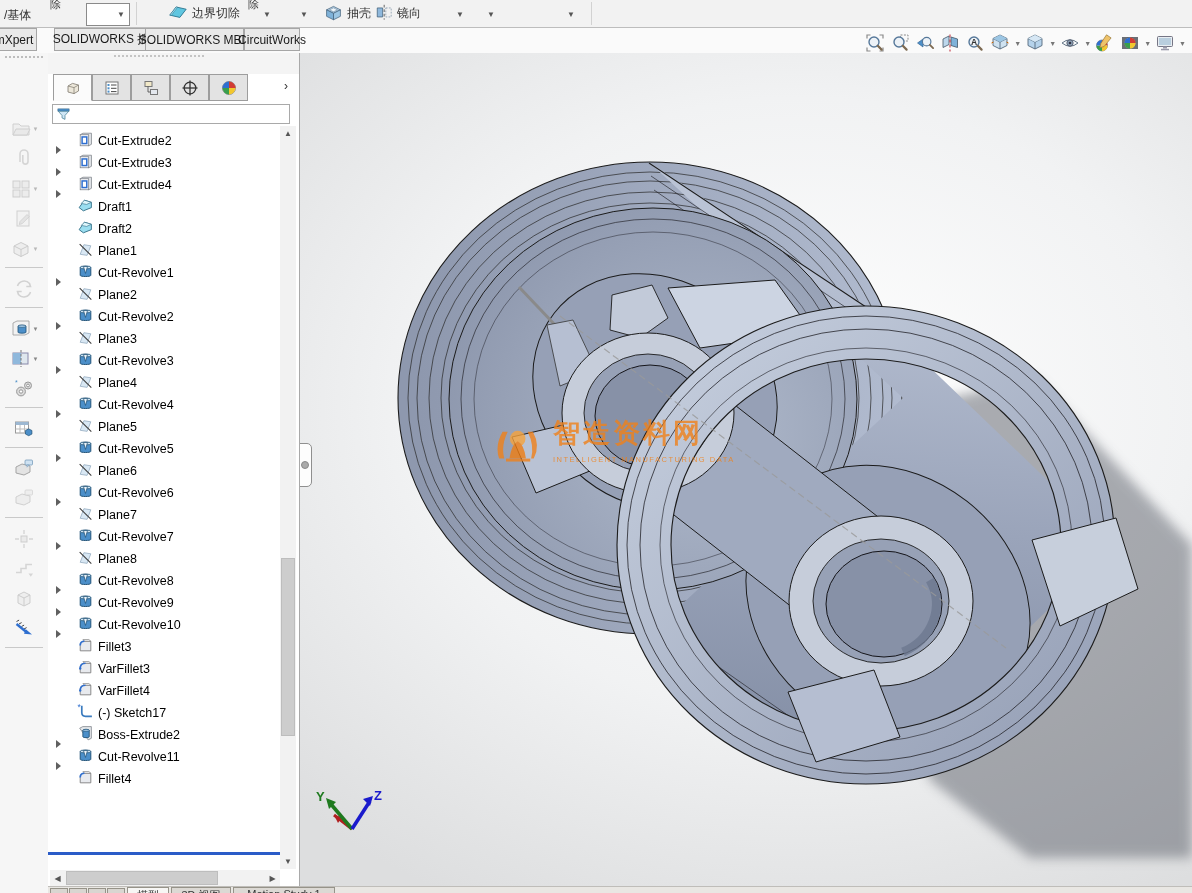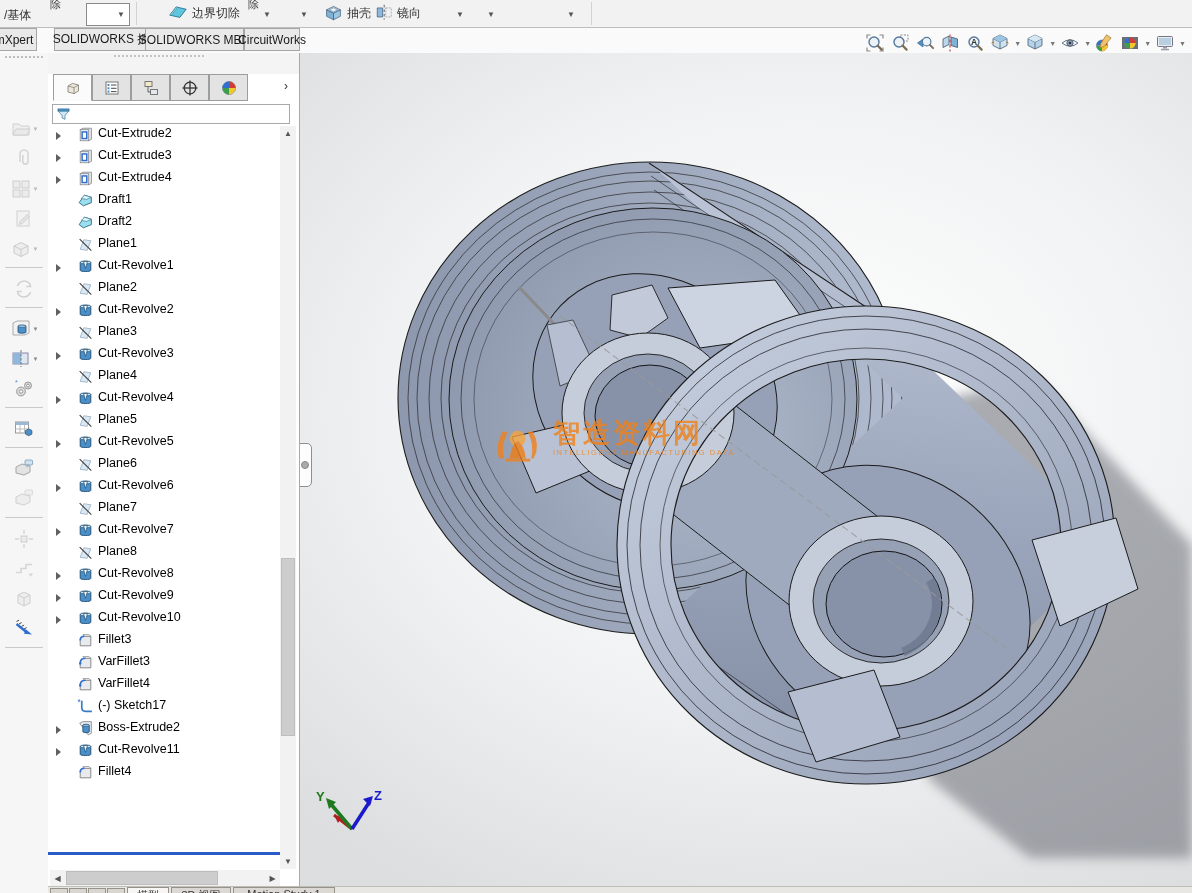--- a/index.html
+++ b/index.html
@@ -36,41 +36,41 @@
   .fm-tab{position:absolute;top:21px;width:39px;height:27px;background:#e3e3e3;border:1px solid #9d9d9d;
     box-sizing:border-box;display:flex;align-items:center;justify-content:center;}
   .fm-tab.active{background:#fbfbfb;border-bottom-color:#fbfbfb;}
   .fm-tab svg{width:18px;height:18px;}
   #fm-overflow{position:absolute;top:26px;left:231px;font-size:12px;color:#333;width:14px;text-align:center;cursor:default;}
   #fm-filter{position:absolute;left:4px;top:51px;width:238px;height:20px;border:1px solid #a9a9a9;background:#fff;
     display:flex;align-items:center;padding-left:3px;box-sizing:border-box;}
   #fm-filter svg{width:15px;height:15px;}
   #fm-filter input{border:none;outline:none;flex:1;height:16px;font-size:11px;background:transparent;}
   #fm-tree{position:absolute;left:0;top:73px;width:233px;height:726px;overflow:hidden;}
-  .tree-row{position:relative;height:22px;display:flex;align-items:flex-start;white-space:nowrap;}
+  .tree-row{position:relative;height:22px;display:flex;align-items:flex-end;white-space:nowrap;}
   .tree-arrow{width:8px;height:8px;margin-left:8px;display:inline-block;flex:0 0 8px;}
   .tree-arrow.exp::before{content:"";display:inline-block;width:0;height:0;border-left:5px solid #606060;
     border-top:4px solid transparent;border-bottom:4px solid transparent;}
   .tree-icon{width:17px;height:17px;margin-left:13px;flex:0 0 17px;}
   .tree-icon svg{width:17px;height:17px;}
   .tree-label{margin-left:4px;font-size:12.5px;color:#000;}
   #fm-rollback{position:absolute;left:0px;top:799px;width:233px;height:3px;background:#2a5cc8;}
   
   .sb{background:#f2f2f2;}
   .sb-btn{position:absolute;background:#f2f2f2;color:#555;display:flex;align-items:center;justify-content:center;font-size:8px;}
   .sb-thumb{position:absolute;background:#cdcdcd;border:1px solid #bdbdbd;box-sizing:border-box;}
   #fm-vscroll{position:absolute;right:3px;top:73px;width:16px;height:743px;}
   #fm-hscroll{position:absolute;left:2px;top:817px;width:230px;height:16px;}
   
   #viewport{position:absolute;left:300px;top:53px;width:892px;height:840px;
     background:radial-gradient(ellipse 720px 560px at 56% 42%, #ffffff 0%, #f1f2f3 55%, #dddedf 100%);overflow:hidden;}
   #model-svg{position:absolute;left:0;top:0;width:892px;height:840px;}
   #watermark{position:absolute;left:193px;top:366px;display:flex;align-items:flex-start;gap:8px;opacity:.8;pointer-events:none;}
   #wm-text .t1{font-size:27px;font-weight:bold;color:#f08119;letter-spacing:3px;line-height:1.05;}
-  #wm-text .t2{font-size:7.5px;color:#f08119;letter-spacing:1.5px;margin-top:1px;}
+  #wm-text .t2{font-size:7.5px;color:#f08119;letter-spacing:1.5px;margin-top:8px;}
   #triad{position:absolute;left:12px;top:736px;width:72px;height:68px;}
   #panel-handle{position:absolute;left:-6px;top:390px;width:16px;height:42px;background:#fdfdfd;
     border:1px solid #8f8f8f;border-radius:0 5px 5px 0;}
   #panel-handle .dot{position:absolute;left:6px;top:17px;width:6px;height:6px;border-radius:50%;background:#aaa;border:1px solid #8a8a8a;}
   
   #bottom-bar{position:absolute;left:48px;top:886px;width:1144px;height:7px;background:#e9e7e3;border-top:1px solid #bfbdb9;overflow:visible;}
   .bb-btn{position:absolute;top:1px;width:18px;height:11px;background:#d9d6d1;border:1px solid #969389;box-sizing:border-box;}
   .bb-tab{position:absolute;top:0;height:12px;background:#dcd9d4;border:1px solid #969389;font-size:11px;color:#333;
     display:flex;align-items:flex-start;justify-content:center;padding:0 8px;box-sizing:border-box;white-space:nowrap;}
   .bb-tab.active{background:#f7f6f4;}

